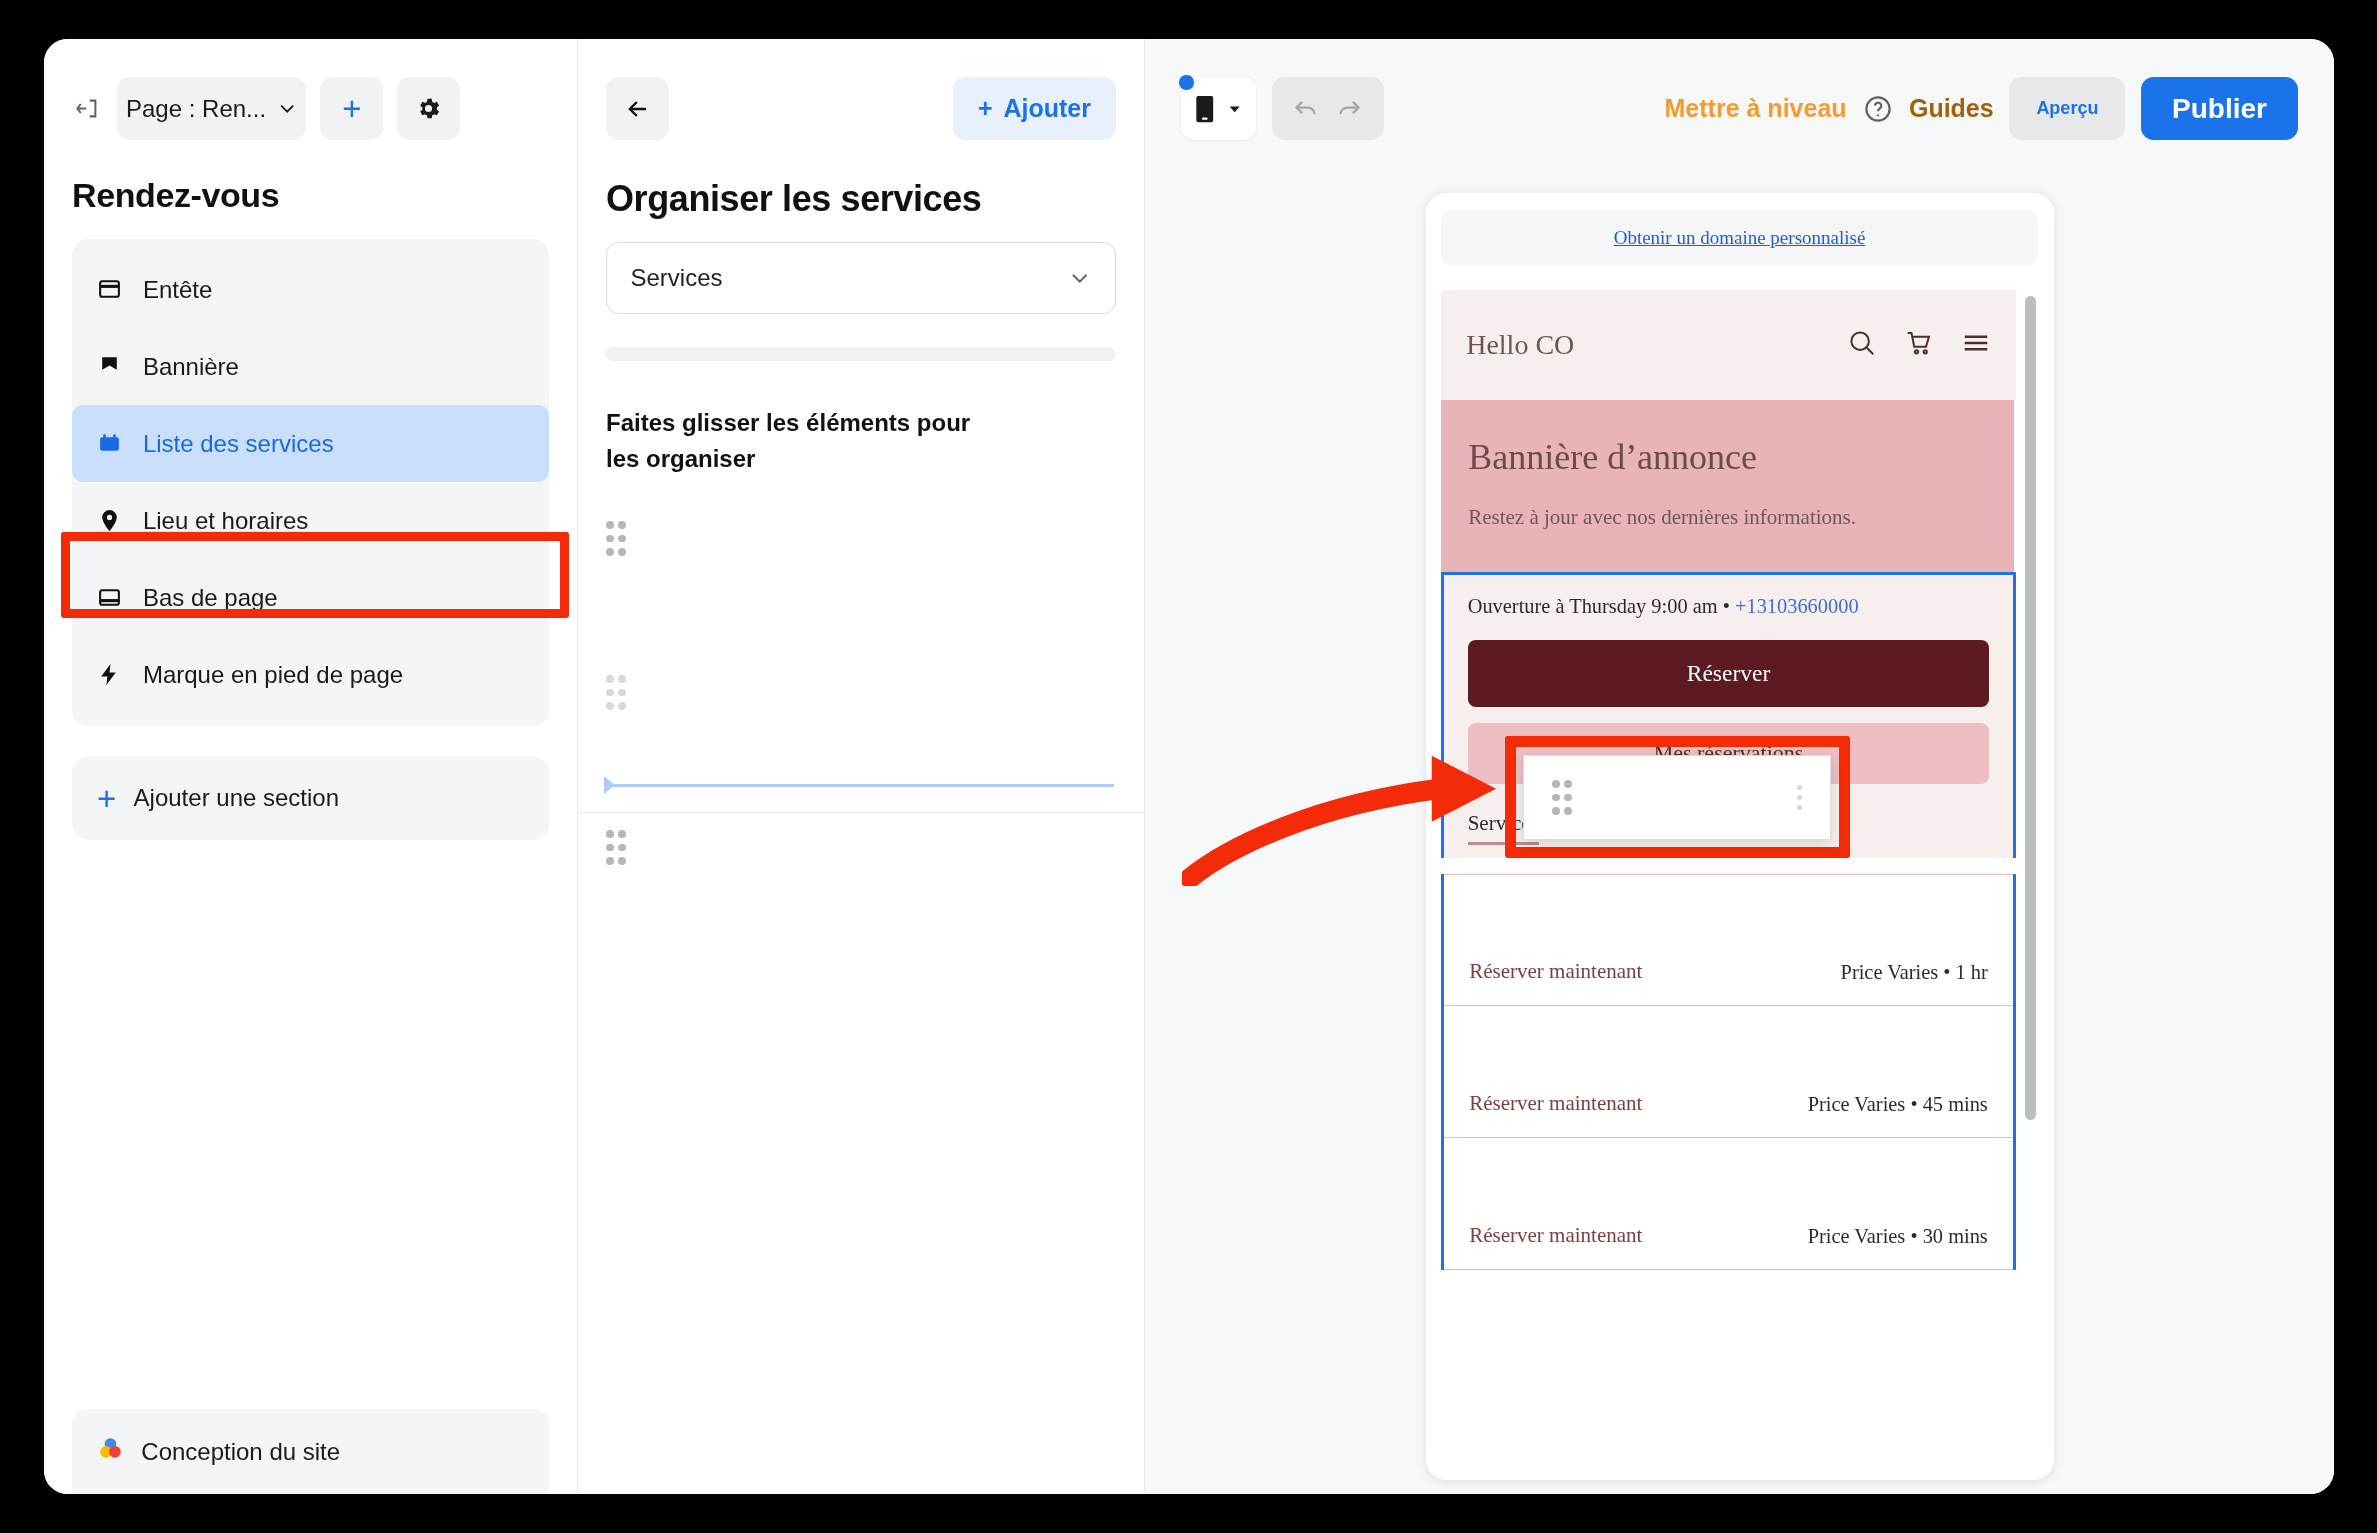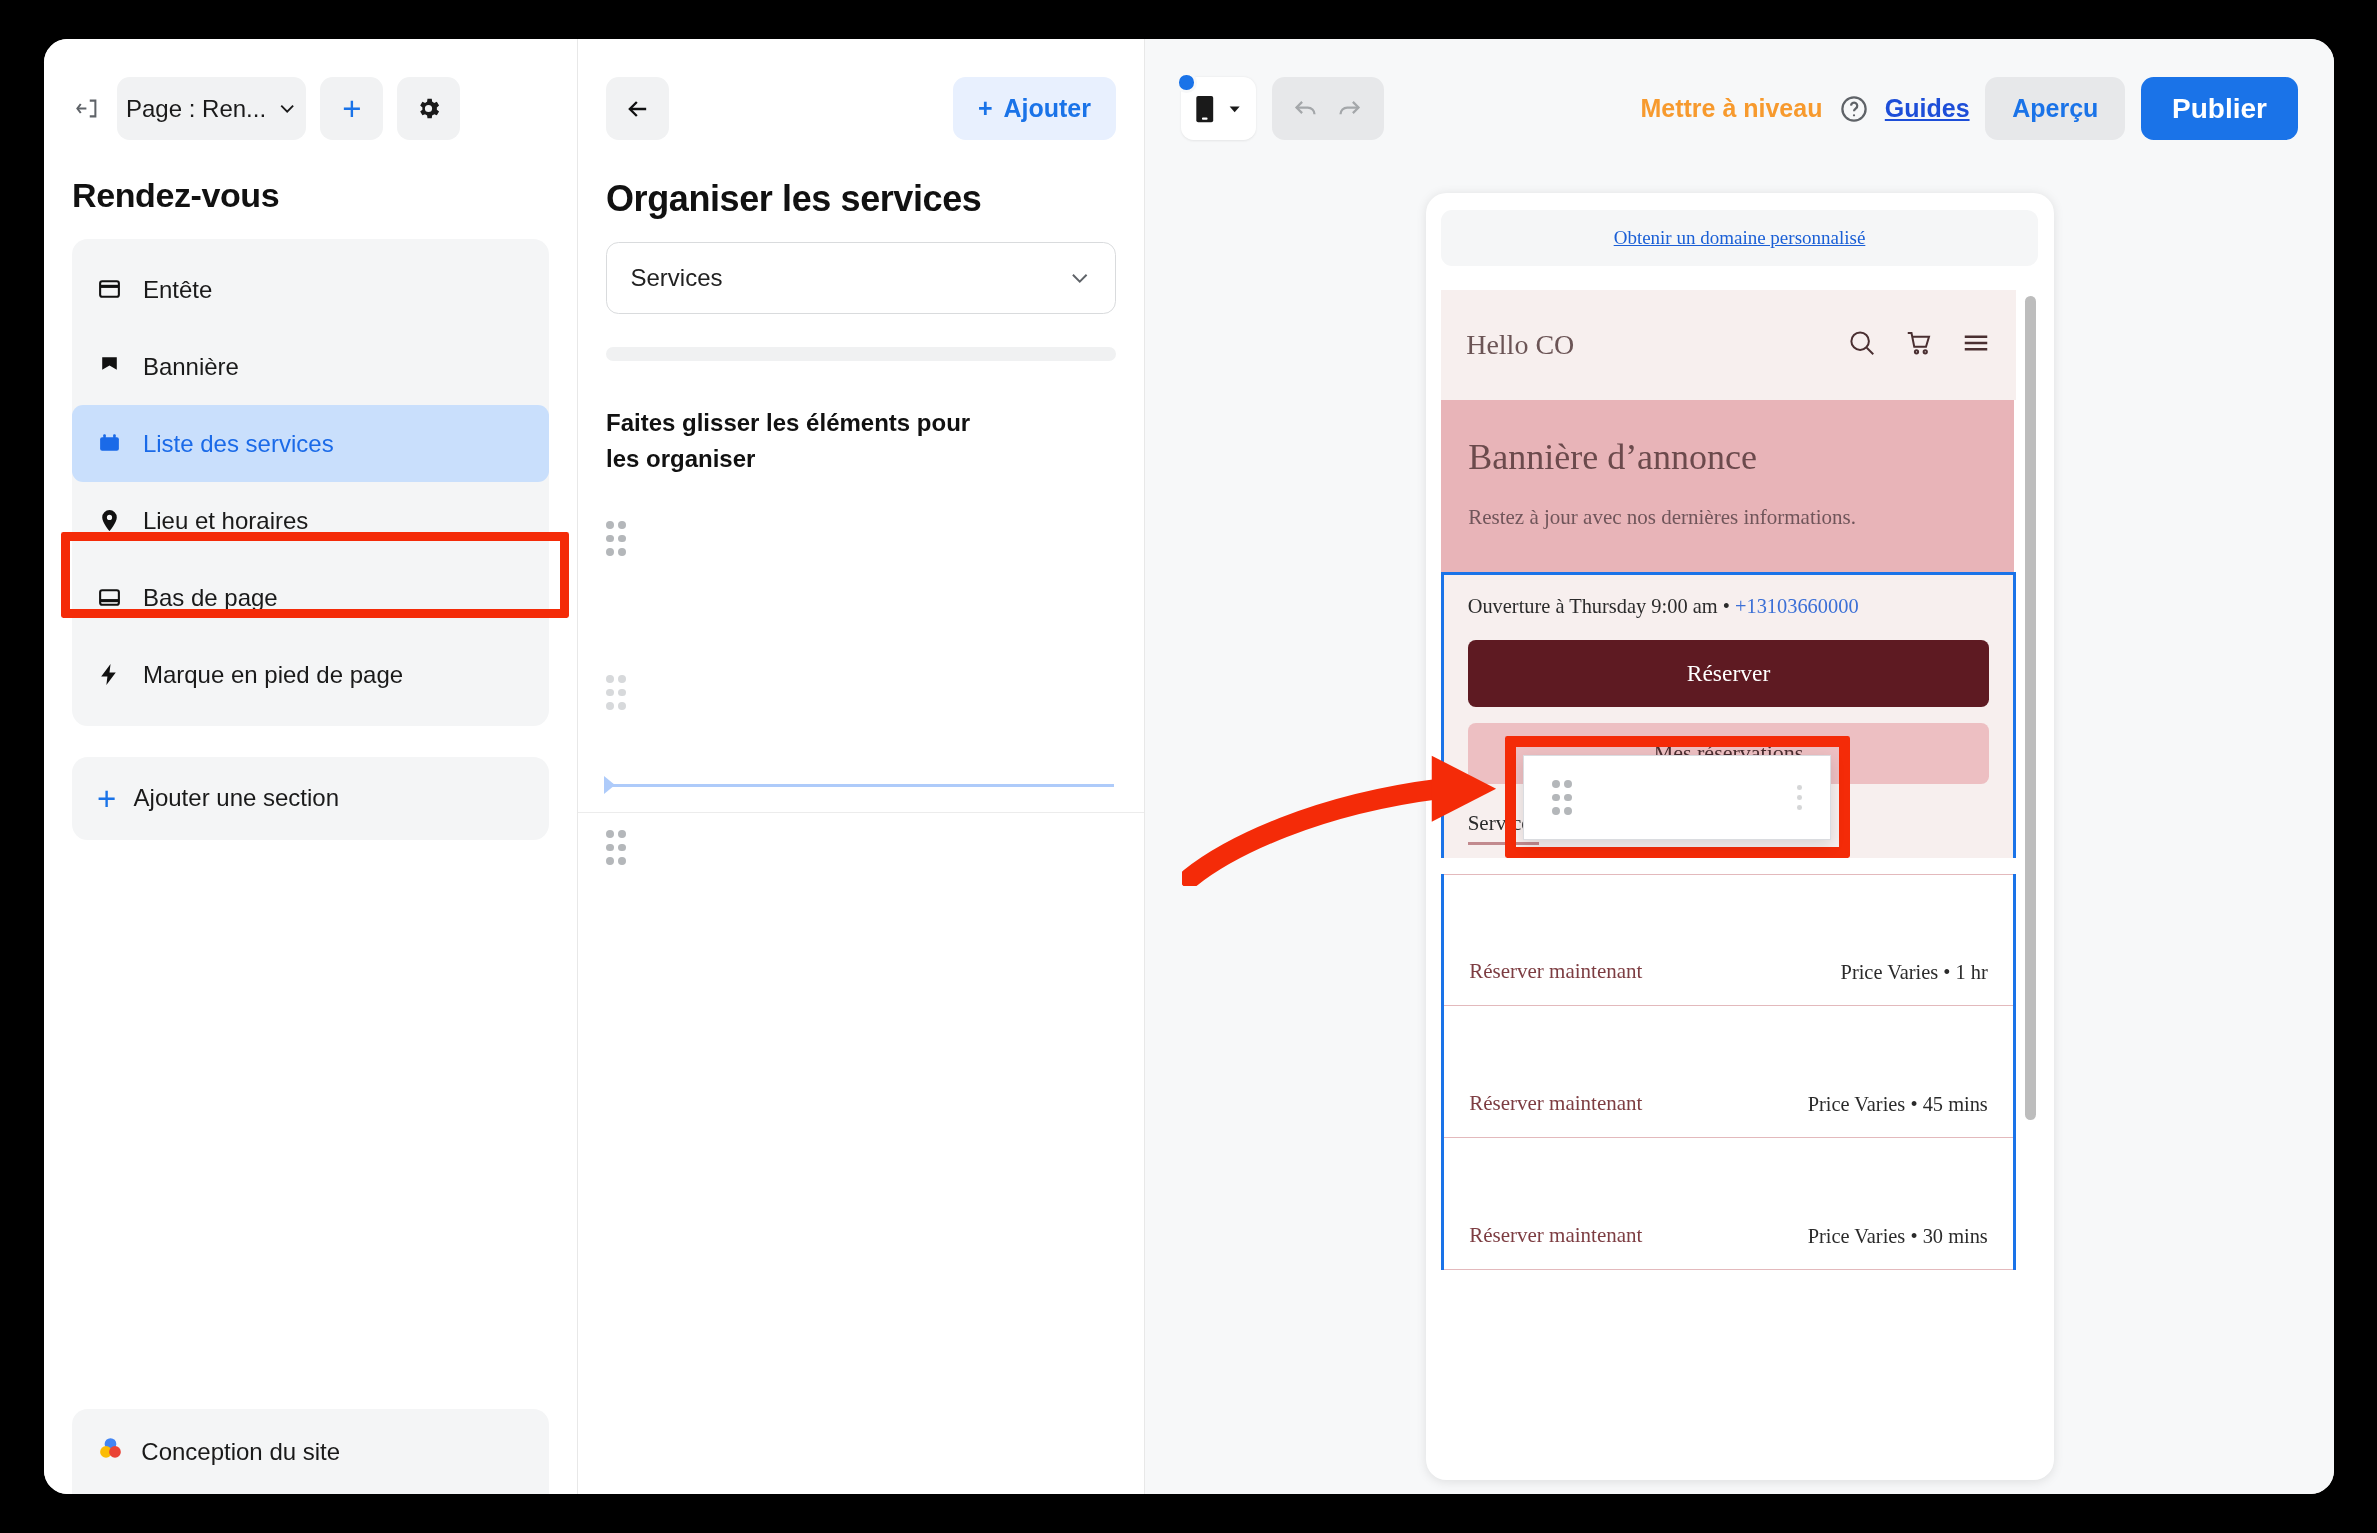--- a/index.html
+++ b/index.html
@@ -265,25 +265,25 @@
     width: 20.4px; height: 20.4px; border-radius: 50%;
     background: #1a73e8; border: 3.1px solid #f7f8f9;
   }
   .undo-group {
     height: 63px; background: #e7e8ea; border-radius: 12.6px;
     display: flex; align-items: center; gap: 17.3px; padding: 0 20.4px;
   }
   .tb-spacer { flex: 1; }
   .tb-upgrade { color: #f79a2e; font-size: 25px; font-weight: 700; cursor: pointer; }
   .tb-help { width: 31px; height: 31px; cursor: pointer; display:flex; align-items:center; justify-content:center; }
-  .tb-link { color: #1d4ed8; font-size: 25px; font-weight: 700; cursor: pointer; text-decoration: underline; }
+  .tb-link { color: #a16207; font-size: 25px; font-weight: 700; cursor: pointer; }
   .tb-preview {
     height: 63px; background: #e7e8ea; border-radius: 12.6px;
     display: flex; align-items: center; padding: 0 27px;
-    color: #1a73e8; font-size: 25px; font-weight: 700; cursor: pointer;
+    color: #1a73e8; font-size: 18px; font-weight: 700; cursor: pointer;
   }
   .tb-publish {
     height: 63px; background: #1a73e8; border-radius: 12.6px;
     display: flex; align-items: center; padding: 0 31px;
     color: #ffffff; font-size: 28px; font-weight: 700; cursor: pointer;
   }
 
   
   .phone {
     position: absolute;

